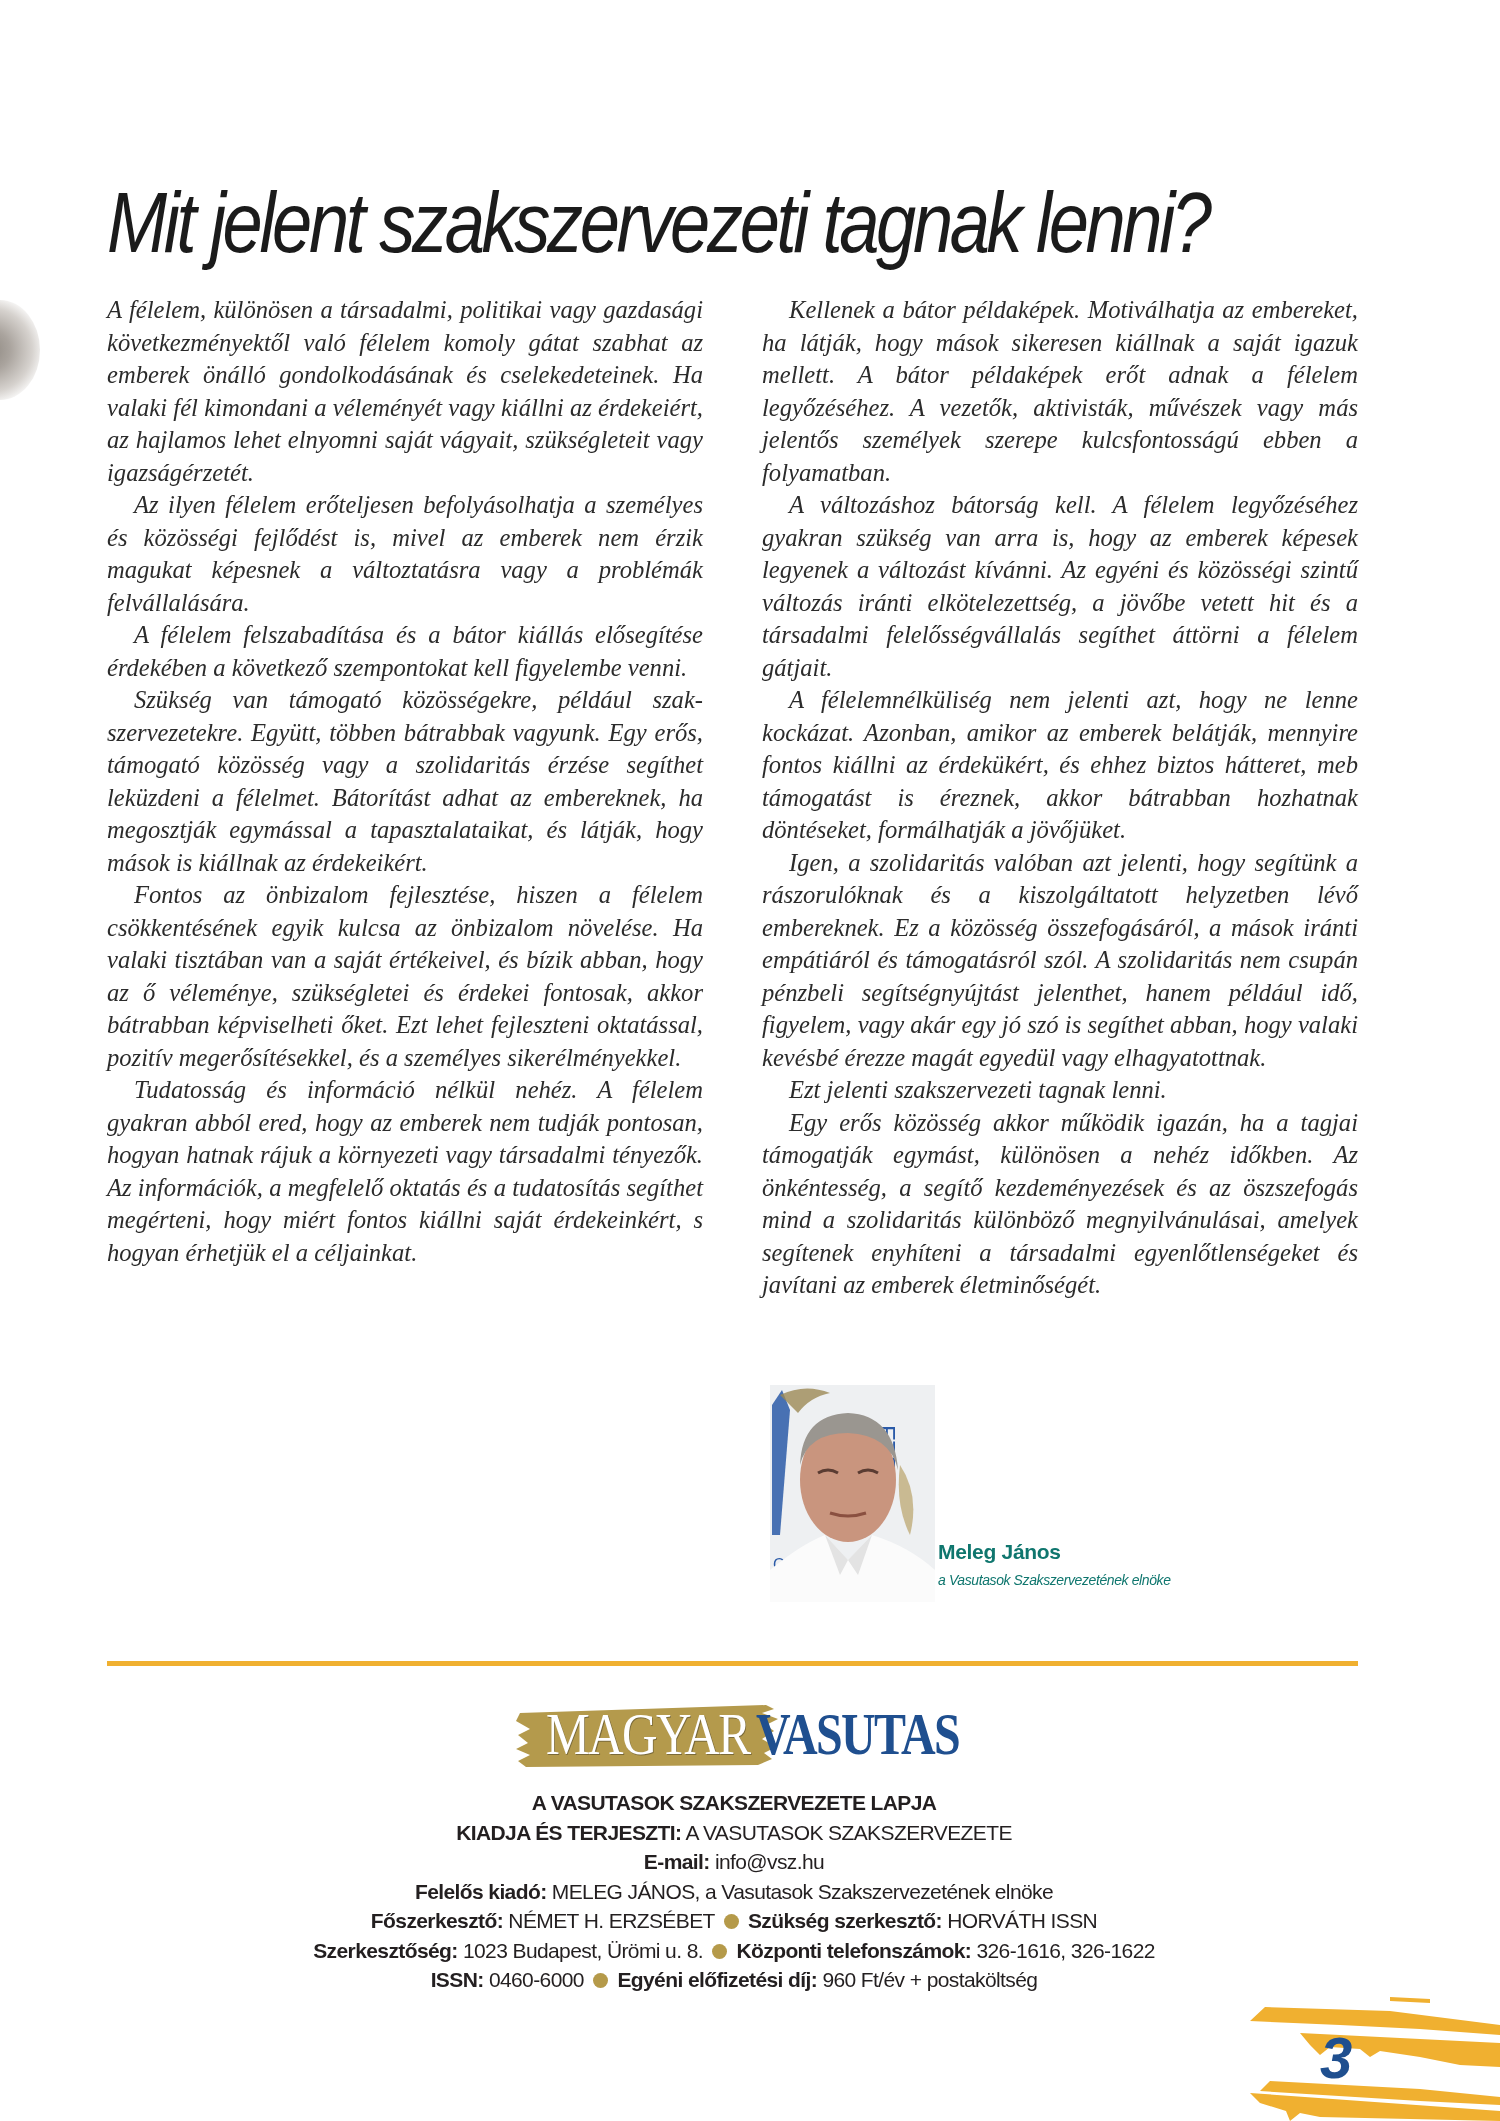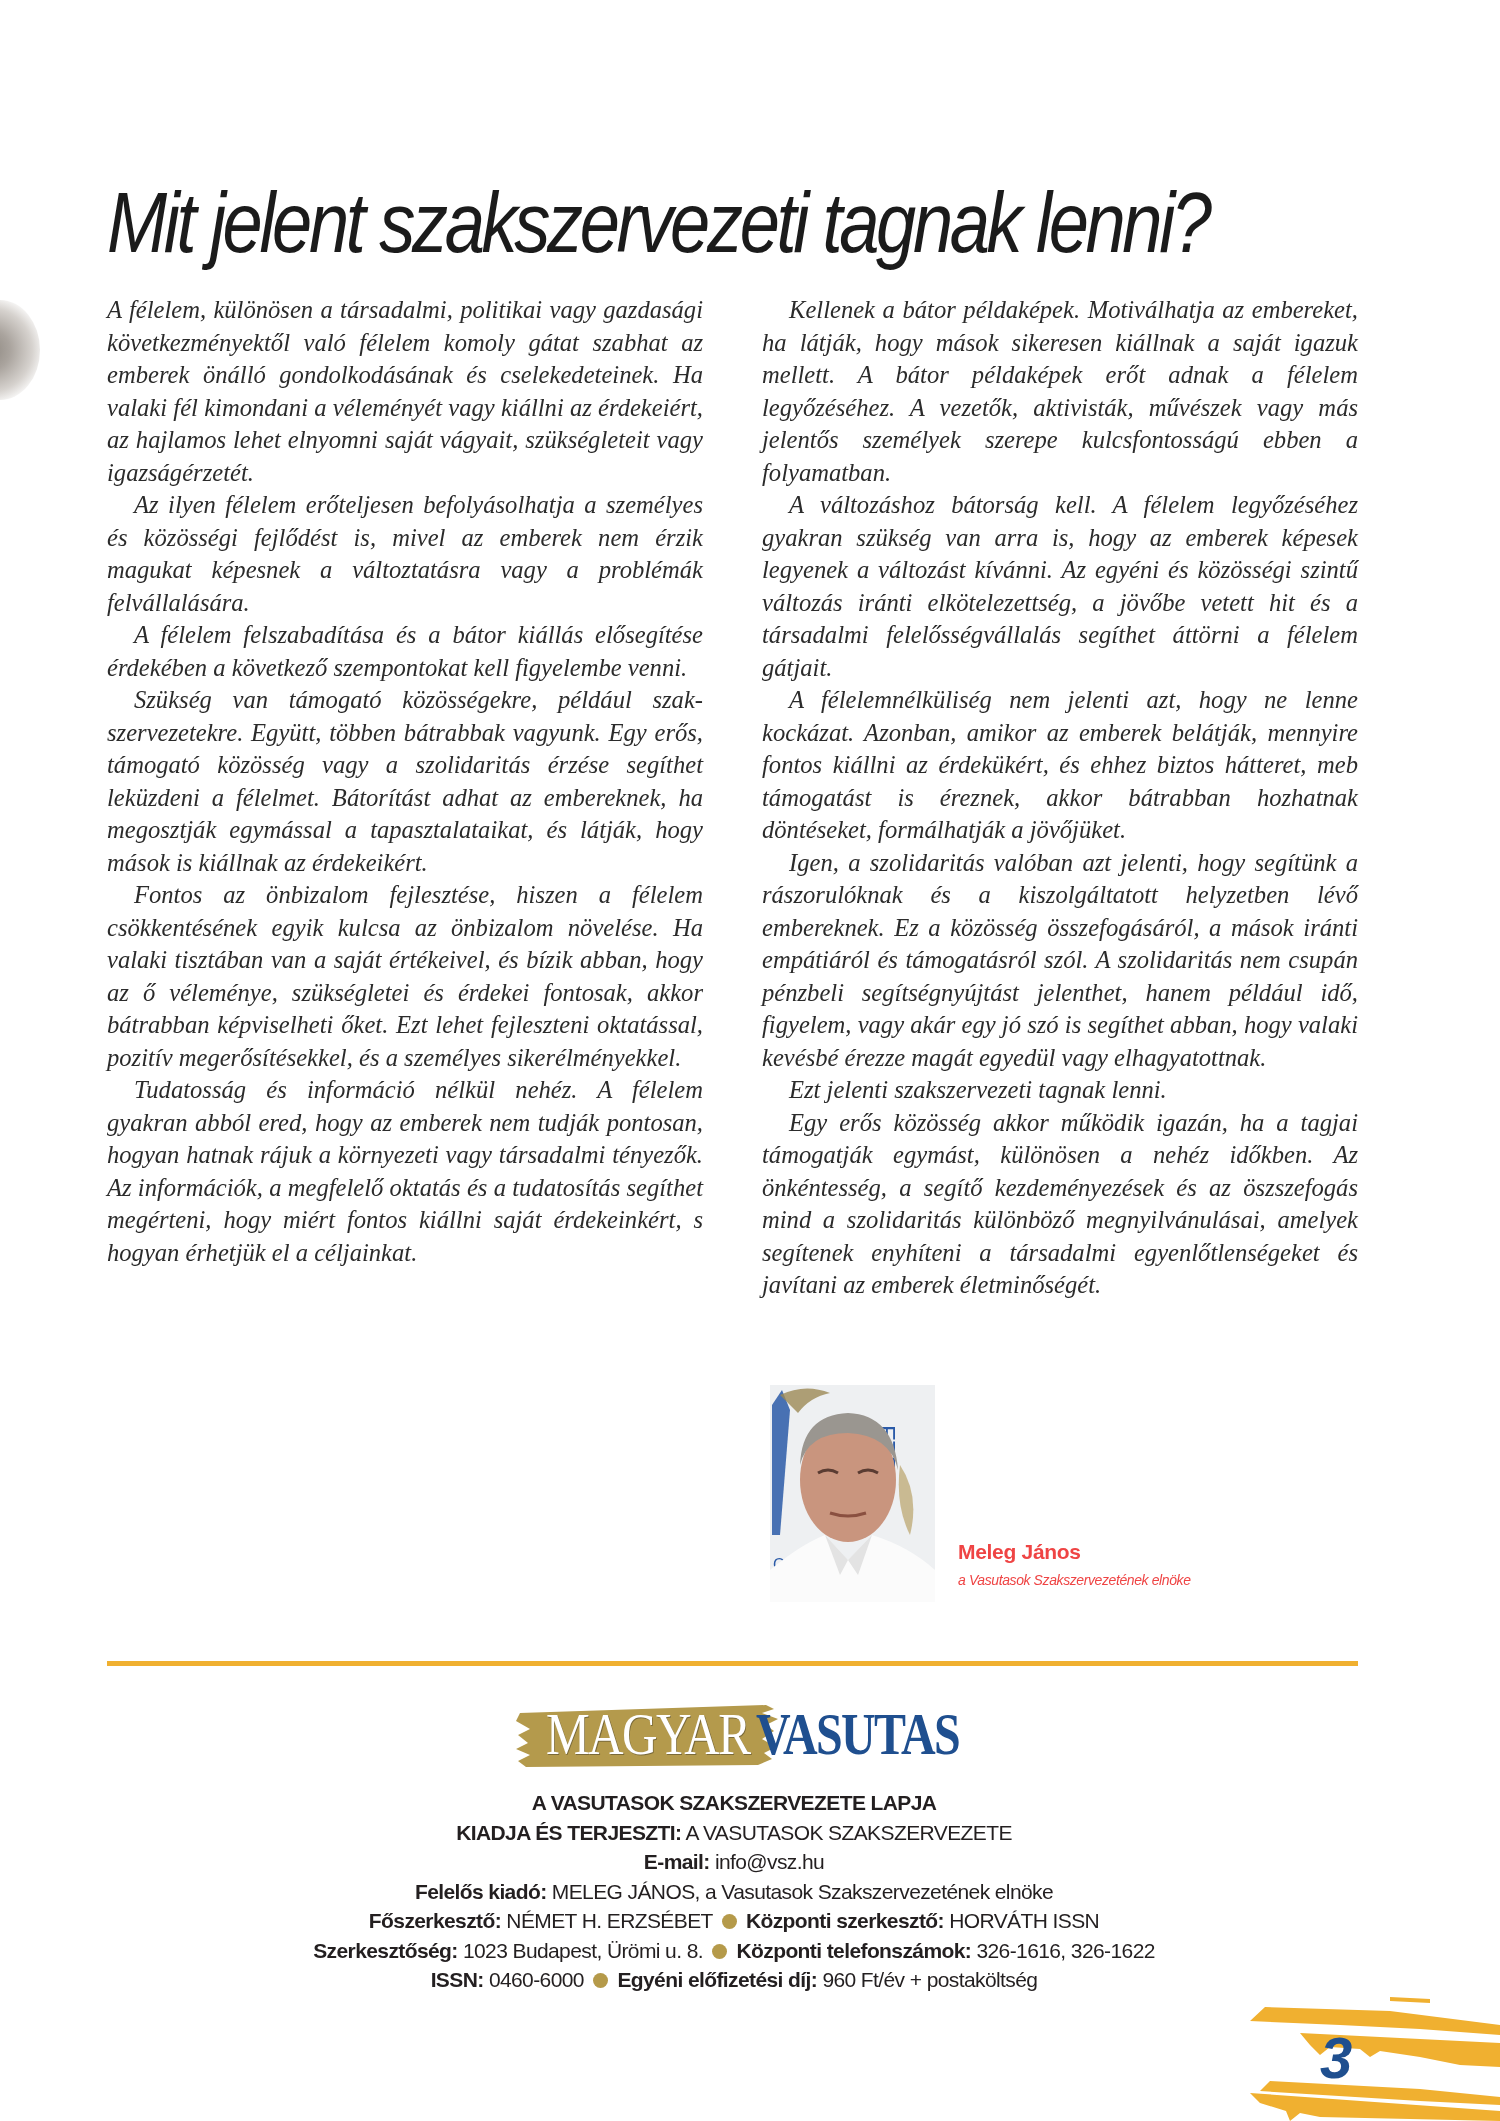--- a/index.html
+++ b/index.html
@@ -16,21 +16,21 @@
   .col { position: absolute; top: 294px; width: 596px; font-style: italic; font-size: 24.6px; line-height: 32.5px;
     text-align: justify; hyphens: manual; color: #2b2b2b; }
   .col.left { left: 107px; }
   .col.right { left: 762px; }
   .col p { margin: 0; text-indent: 27px; }
   .col p.first { text-indent: 0; }
 
   .photo { position: absolute; left: 770px; top: 1385px; width: 165px; height: 217px; overflow: hidden;
     background: linear-gradient(180deg, #eef0f3 0%, #f5f5f5 100%); }
 
-  .sig { position: absolute; left: 958px; top: 1538px; font-family: "Liberation Sans", sans-serif; color: #ef4444; }
+  .sig { position: absolute; left: 938px; top: 1538px; font-family: "Liberation Sans", sans-serif; color: #0f766e; }
   .sig-name { font-weight: bold; font-size: 21px; line-height: 28px; letter-spacing: -0.3px; }
   .sig-role { font-style: italic; font-size: 14px; line-height: 28px; letter-spacing: -0.4px; }
 
   .rule { position: absolute; left: 107px; top: 1661px; width: 1251px; height: 5px; background: #f0b030; }
 
   .masthead { position: absolute; left: 516px; top: 1695px; width: 460px; height: 80px; }
   .brush { position: absolute; left: 0; top: 4px; width: 262px; height: 70px; }
   .mh-magyar { position: absolute; left: 30px; top: 6px; font-family: "Liberation Serif", serif; font-size: 60px; line-height: 66px;
     color: #ffffff; letter-spacing: -2px; transform: scaleX(0.82); transform-origin: left top; text-shadow: 1px 1px 0 #7a6a3a; }
   .mh-vasutas { position: absolute; left: 240px; top: 6px; font-family: "Liberation Serif", serif; font-weight: bold; font-size: 60px; line-height: 66px;
@@ -111,21 +111,21 @@
     <b>KIADJA ÉS TERJESZTI:</b><span> A VASUTASOK SZAKSZERVEZETE</span>
   </div>
   <div class="line">
     <b>E-mail:</b><span> info@vsz.hu</span>
   </div>
   <div class="line">
     <b>Felelős kiadó:</b><span> MELEG JÁNOS, a Vasutasok Szakszervezetének elnöke</span>
   </div>
   <div class="line">
     <b>Főszerkesztő:</b><span> NÉMET H. ERZSÉBET </span><span class="dot"></span>
-    <b>Központi szerkesztő:</b><span> HORVÁTH ISSN</span>
+    <b>Szükség szerkesztő:</b><span> HORVÁTH ISSN</span>
   </div>
   <div class="line">
     <b>Szerkesztőség:</b><span> 1023 Budapest, Ürömi u. 8. </span><span class="dot"></span>
     <b>Központi telefonszámok:</b><span> 326-1616, 326-1622</span>
   </div>
   <div class="line">
     <b>ISSN:</b><span> 0460-6000 </span><span class="dot"></span>
     <b>Egyéni előfizetési díj:</b><span> 960 Ft/év + postaköltség</span>
   </div>
 </div>

